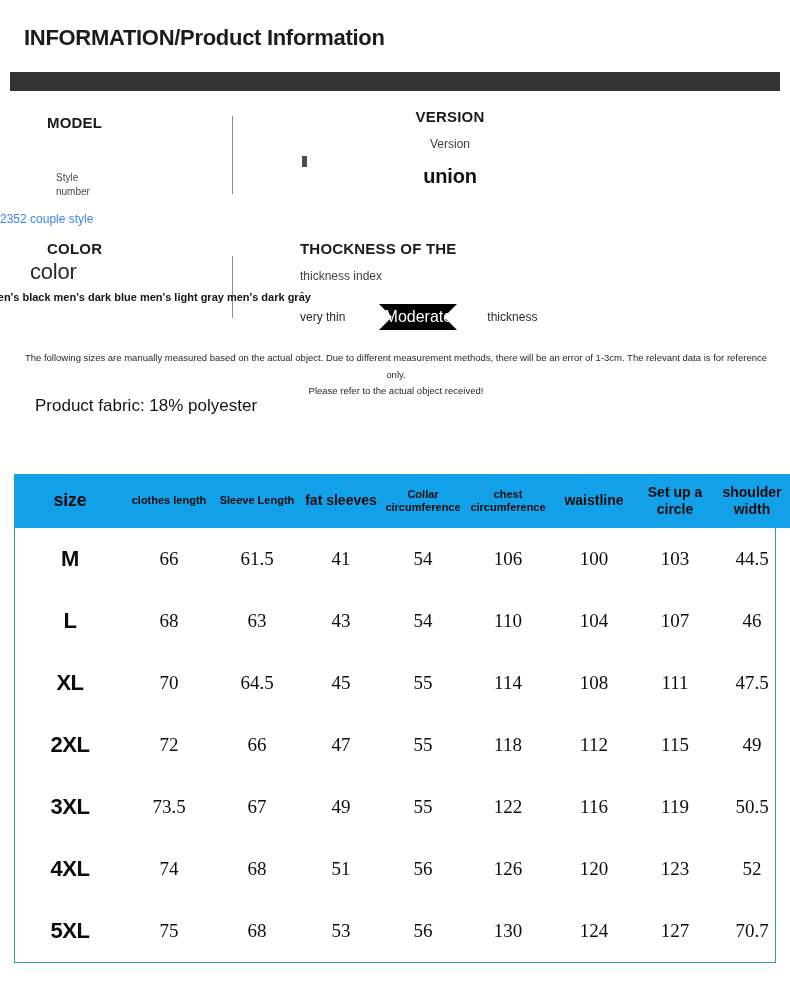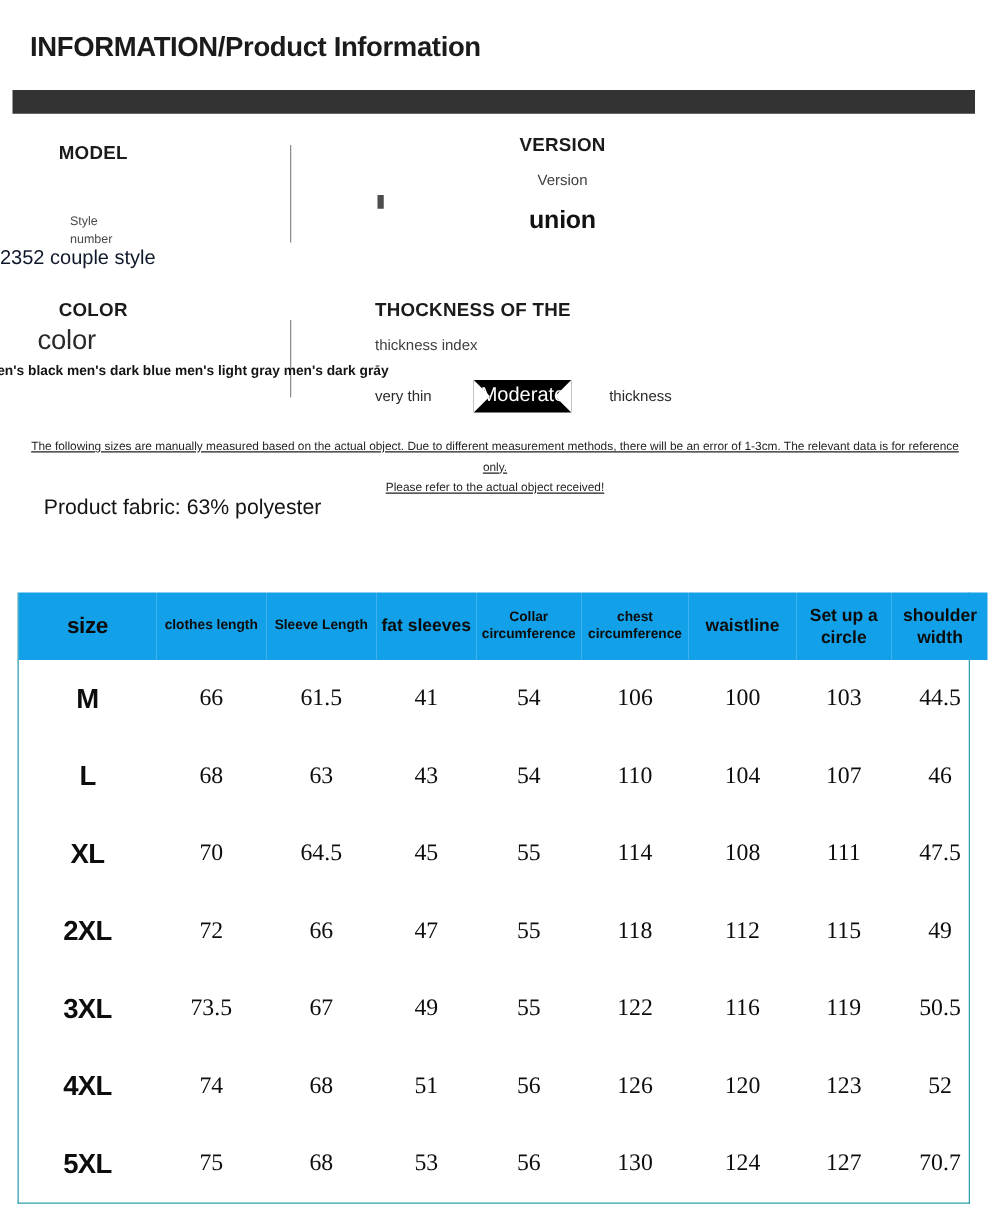--- a/index.html
+++ b/index.html
@@ -74,23 +74,23 @@
 
   .sub-label {
     font-size: 10px;
     color: #4a4a4a;
     line-height: 1.35;
     margin-top: 3px;
   }
   .cell-model .sub-label { margin-left: 56px; margin-top: 40px; }
 
   .big-value {
-    font-size: 16px;
-    color: #0f172a;
-    margin-top: 0;
+    font-size: 12px;
+    color: #3b82f6;
+    margin-top: 14px;
     white-space: nowrap;
   }
 
   .version-sub {
     font-size: 12px;
     color: #3f3f3f;
     margin-top: 12px;
   }
   .version-mark {
     display: block;
@@ -174,21 +174,20 @@
   
   .disclaimer {
     position: absolute;
     left: 22px;
     top: 350px;
     width: 748px;
     font-size: 9.5px;
     line-height: 1.75;
     color: #1f1f1f;
     text-align: center;
-    text-decoration: underline;
   }
 
   
   .fabric-line {
     position: absolute;
     left: 35px;
     top: 396px;
     font-size: 17px;
     color: #141414;
     white-space: nowrap;
@@ -302,21 +301,21 @@
   </div>
 
 </div>
 
 <div class="disclaimer">
   <span>The following sizes are manually measured based on the actual object. Due to different measurement methods, there will be an error of 1-3cm. The relevant data is for reference only.</span>
   <br>
   <span>Please refer to the actual object received!</span>
 </div>
 
-<div class="fabric-line">Product fabric: 63% polyester</div>
+<div class="fabric-line">Product fabric: 18% polyester</div>
 
 <div class="size-table-wrap">
   <table class="size-table">
     <colgroup>
       <col class="c-size">
         <col class="c-1">
         <col class="c-2">
         <col class="c-3">
         <col class="c-4">
       <col class="c-5">

